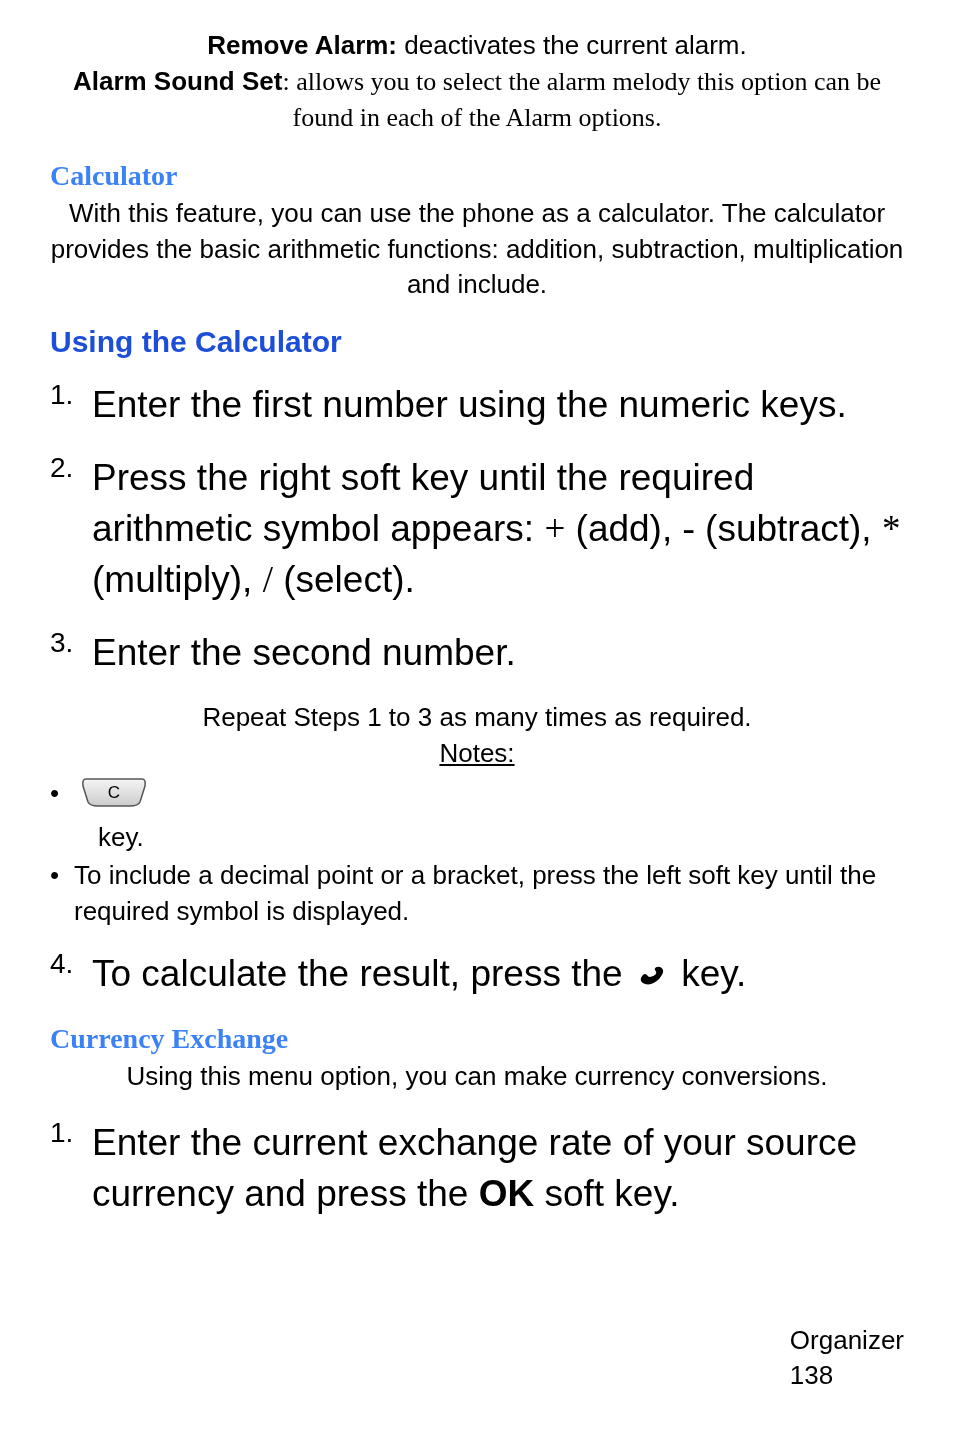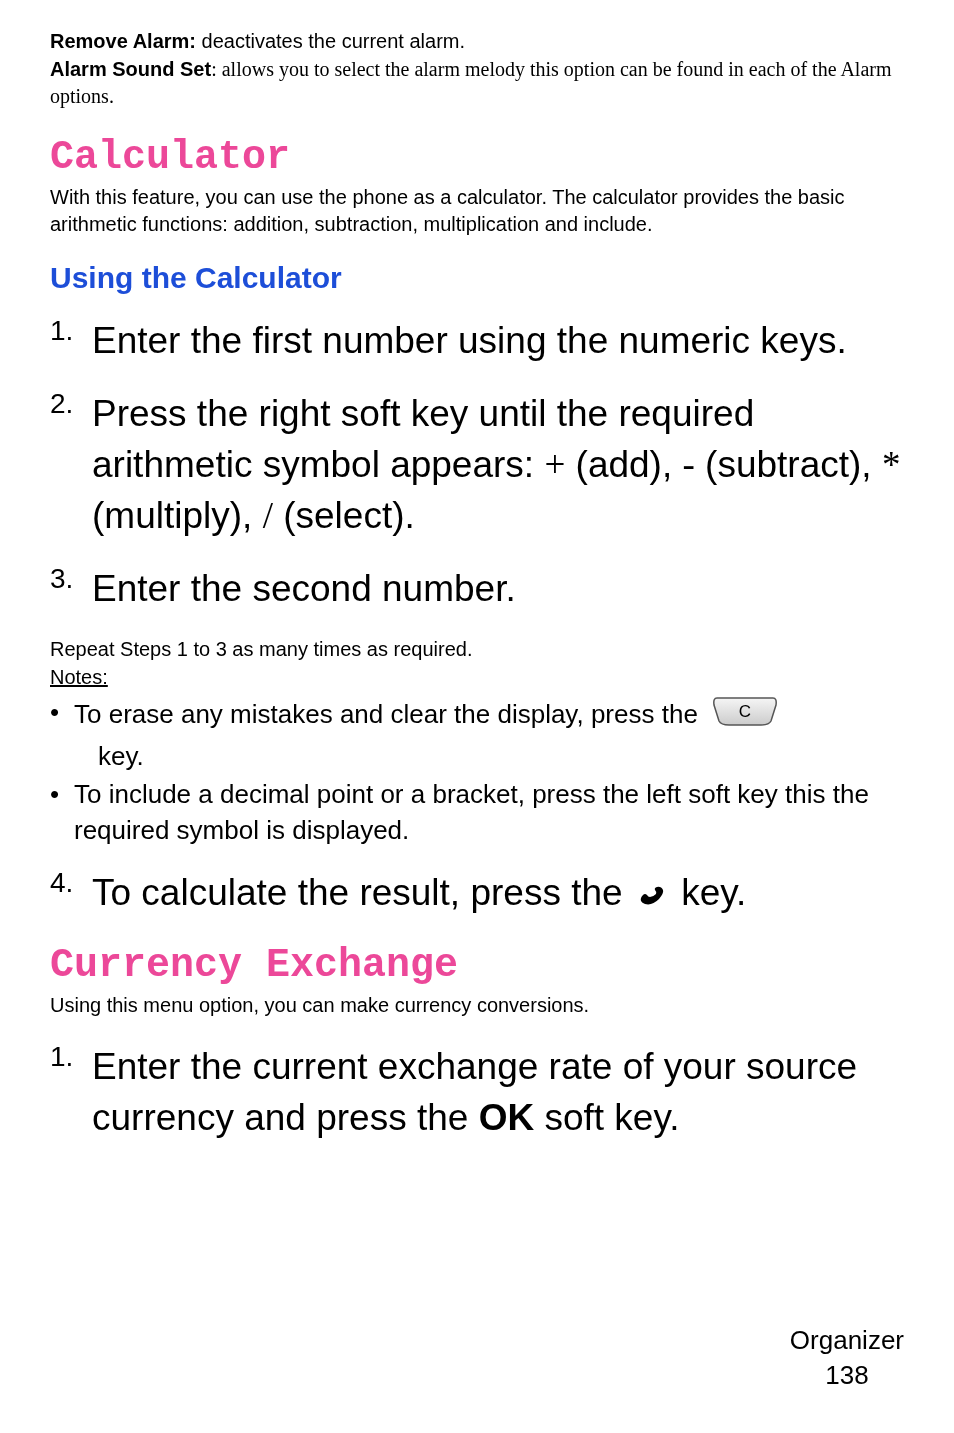--- a/index.html
+++ b/index.html
@@ -10,36 +10,37 @@
     body {
       width: 954px;
       height: 1433px;
       background: #ffffff;
       font-family: Arial, Helvetica, sans-serif;
       color: #000000;
       padding: 28px 50px 0 50px;
       position: relative;
     }
     .body-text {
-      font-size: 20px;
+      font-size: 26px;
       line-height: 1.38;
+      text-align: center;
     }
     .bold {
       font-weight: bold;
     }
     .serif {
       font-family: Georgia, 'Times New Roman', serif;
     }
     .h2 {
-      color: #ec4899;
+      color: #3b82f6;
       font-weight: bold;
-      font-size: 40px;
+      font-size: 28px;
       margin-top: 24px;
       margin-bottom: 4px;
-      font-family: Liberation Mono, monospace;
+      font-family: Liberation Serif, serif;
       font-stretch: condensed;
     }
     .h3 {
       color: #1d4ed8;
       font-weight: bold;
       font-size: 30px;
       margin-top: 22px;
       margin-bottom: 20px;
       font-family: 'Arial Narrow', Arial, sans-serif;
       font-stretch: condensed;
@@ -83,21 +84,21 @@
     }
     .phone-icon {
       display: inline-block;
       vertical-align: middle;
       margin: 0 4px;
     }
     .footer {
       position: absolute;
       bottom: 40px;
       right: 50px;
-      text-align: center;
+      text-align: left;
       font-size: 26px;
       line-height: 1.35;
     }
     .first-block {
       margin-bottom: 0;
     }
     .after-notes {
       margin-bottom: 4px;
       text-decoration: underline;
     }
@@ -131,21 +132,20 @@
   <div class="list-num">3.</div>
   <div class="list-body">Enter the second number.</div>
 </div>
 
 <div class="body-text">Repeat Steps 1 to 3 as many times as required.</div>
 <div class="body-text after-notes">Notes:</div>
 
 <div class="bullet-item">
   <div class="bullet-marker">•</div>
   <div class="bullet-body">
-    <span>To erase any mistakes and clear the display, press the </span>
     <span class="c-key-icon">
       <svg width="68" height="32" viewBox="0 0 68 32">
         <defs>
           <linearGradient id="g1" x1="0%" y1="0%" x2="0%" y2="100%">
             <stop offset="0%" stop-color="#f5f5f5"></stop>
             <stop offset="100%" stop-color="#cccccc"></stop>
           </linearGradient>
         </defs>
         <path d="M 6 3 Q 2 3 3 10 L 8 26 Q 10 30 18 30 L 50 30 Q 58 30 60 26 L 65 10 Q 66 3 62 3 Z" fill="url(#g1)" stroke="#555555" stroke-width="1.5"></path>
         <text x="34" y="22" text-anchor="middle" font-family="Arial" font-size="17" fill="#000">C</text>
@@ -153,21 +153,21 @@
     </span>
   </div>
 </div>
 <div class="bullet-item">
   <div class="bullet-marker"></div>
   <div class="bullet-body bullet-indent">key.</div>
 </div>
 
 <div class="bullet-item" style="margin-bottom:18px;">
   <div class="bullet-marker">•</div>
-  <div class="bullet-body">To include a decimal point or a bracket, press the left soft key this the required symbol is displayed.</div>
+  <div class="bullet-body">To include a decimal point or a bracket, press the left soft key until the required symbol is displayed.</div>
 </div>
 
 <div class="list-item">
   <div class="list-num">4.</div>
   <div class="list-body">
     <span>To calculate the result, press the </span>
     <span class="phone-icon">
       <svg width="30" height="24" viewBox="0 0 30 24">
         <path d="M 4 17 Q 3 14 6 11 Q 8 9 10 11 Q 11 13 13 13 Q 16 13 19 10 Q 20 8 18 6 Q 17 4 20 3 Q 24 2 26 6 Q 27 9 22 15 Q 15 22 8 20 Q 5 19 4 17 Z" fill="#000000"></path>
       </svg>

